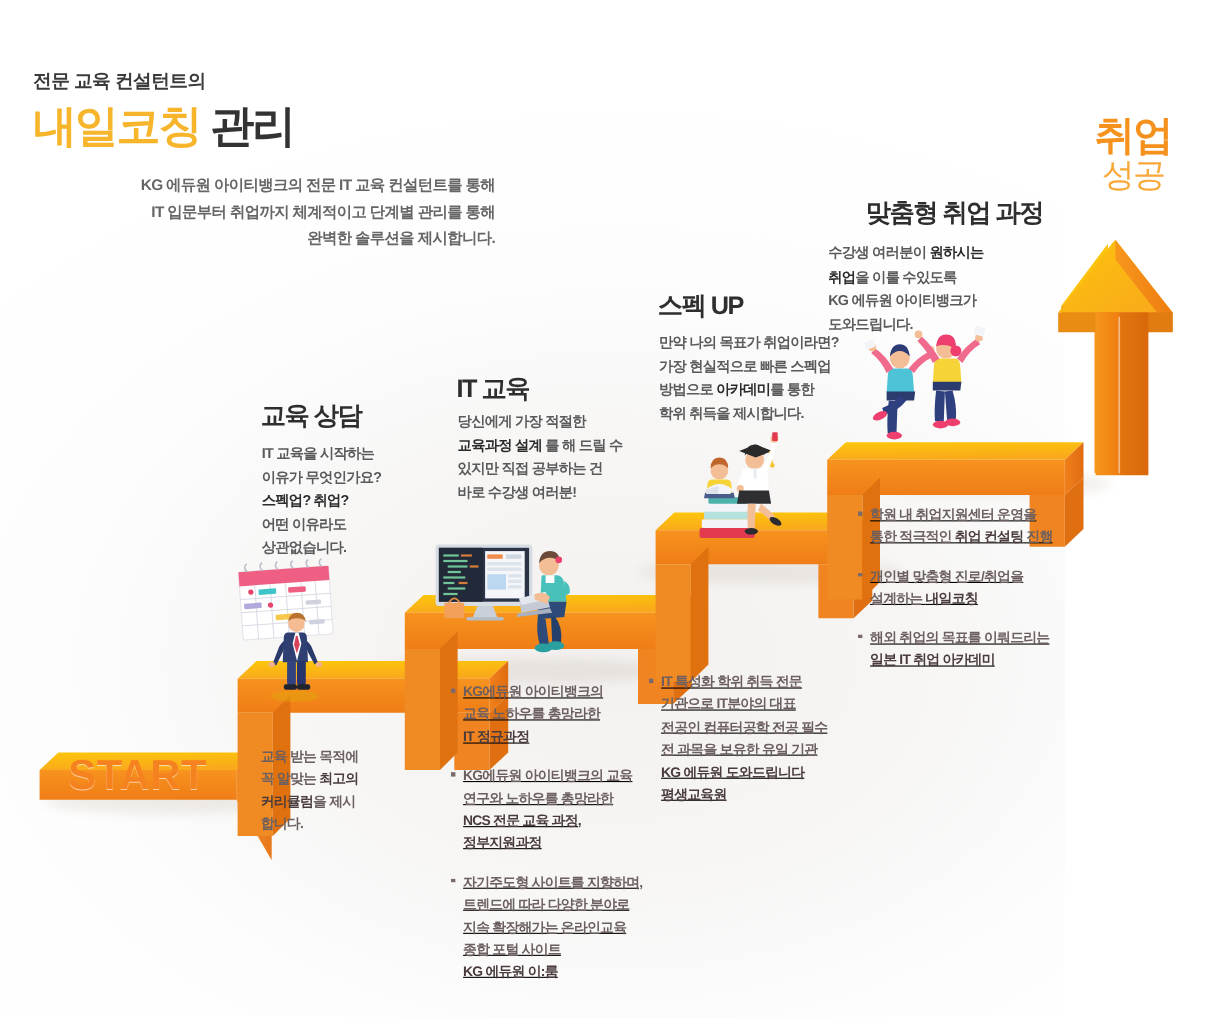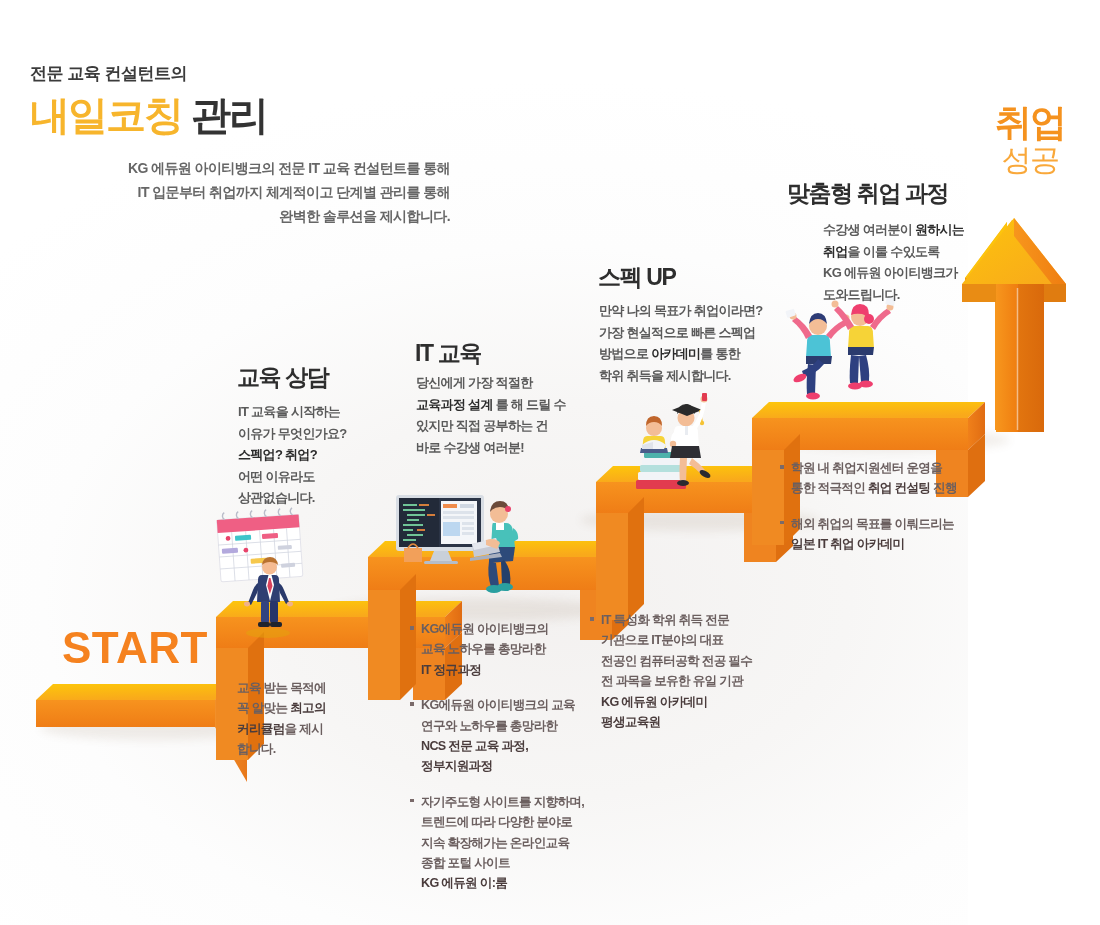--- a/index.html
+++ b/index.html
@@ -36,22 +36,22 @@
   .header-desc {
     margin-top: 19px; font-size: 14px; color: #666666;
     line-height: 1.72; letter-spacing: -0.6px; font-weight: 600; text-align: right;
   }
 
   
   .stairs { position: absolute; left: 0; top: 0; width: 1100px; height: 925px; pointer-events: none; }
 
   
   .start-label {
-    position: absolute; left: 62px; top: 623px;
-    font-size: 44px; font-weight: bold; letter-spacing: 0.5px;
+    position: absolute; left: 62px; top: 684px;
+    font-size: 38px; font-weight: bold; letter-spacing: 0.5px;
     color: #f5821f;
     text-shadow: 0 1px 0 rgba(255,255,255,.6);
   }
 
   
   .success {
     position: absolute; left: 975px; top: 104px; text-align: center; width: 110px;
   }
   .success-top {
     font-size: 37px; font-weight: bold; color: #f5921e; letter-spacing: -2px; line-height: 1;
@@ -64,21 +64,21 @@
   .step-title {
     position: absolute; font-size: 23px; font-weight: bold;
     color: #2e2e2e; letter-spacing: -1.4px; white-space: nowrap;
   }
   .step-lead {
     position: absolute; font-size: 13px; color: #5a5a5a;
     line-height: 1.66; letter-spacing: -0.7px; font-weight: 600;
   }
   .step-lead b { color: #2b2b2b; font-weight: bold; }
 
-  .bullets { position: absolute; }
+  .bullets { position: absolute; text-decoration: underline; }
   .bullet {
     position: relative; padding-left: 11px; margin-bottom: 15px;
     font-size: 12.6px; color: #6b5f5f; line-height: 1.62; letter-spacing: -0.7px; font-weight: 600;
   }
   .bullet:last-child { margin-bottom: 0; }
   .bullet::before {
     content: ""; position: absolute; left: 0; top: 7px;
     width: 3.5px; height: 3.5px; background: #7a6a6a;
   }
   .bullet b { color: #4a3c3c; font-weight: bold; }
@@ -430,23 +430,24 @@
   <div class="step-lead" style="left:416px; top:372px; width:200px;">당신에게 가장 적절한<br><b>교육과정 설계</b> 를 해 드릴 수<br>있지만 직접 공부하는 건<br>바로 수강생 여러분!</div>
   <div class="bullets" style="left:410px; top:619px; width:195px;">
       <div class="bullet">KG에듀원 아이티뱅크의<br>교육 노하우를 총망라한<br><b>IT 정규과정</b></div>
       <div class="bullet">KG에듀원 아이티뱅크의 교육<br>연구와 노하우를 총망라한<br><b>NCS 전문 교육 과정,</b><br><b>정부지원과정</b></div>
       <div class="bullet">자기주도형 사이트를 지향하며,<br>트렌드에 따라 다양한 분야로<br>지속 확장해가는 온라인교육<br>종합 포털 사이트<br><b>KG 에듀원 이:룸</b></div>
     </div>
 
   <div class="step-title" style="left:598px; top:262px;">스펙 UP</div>
   <div class="step-lead" style="left:599px; top:300px; width:205px;">만약 나의 목표가 취업이라면?<br>가장 현실적으로 빠른 스펙업<br>방법으로 <b>아카데미</b>를 통한<br>학위 취득을 제시합니다.</div>
   <div class="bullets" style="left:590px; top:610px; width:200px;">
-      <div class="bullet">IT 특성화 학위 취득 전문<br>기관으로 IT분야의 대표<br>전공인 컴퓨터공학 전공 필수<br>전 과목을 보유한 유일 기관<br><b>KG 에듀원 아카데미</b><br><b>평생교육원</b></div>
+      <div class="bullet">IT 특성화 학위 취득 전문<br>기관으로 IT분야의 대표<br>전공인 컴퓨터공학 전공 필수<br>전 과목을 보유한 유일 기관<br><b>KG 에듀원 도와드립니다</b><br><b>평생교육원</b></div>
     </div>
 
   <div class="step-title" style="left:787px; top:178px;">맞춤형 취업 과정</div>
-  <div class="step-lead" style="left:823px; top:219px; width:205px;">수강생 여러분이 <b>원하시는</b><br><b>취업</b>을 이룰 수있도록<br>KG 에듀원 아이티뱅크가<br>도와드립니다.</div>
+  <div class="step-lead" style="left:753px; top:219px; width:205px;">수강생 여러분이 <b>원하시는</b><br><b>취업</b>을 이룰 수있도록<br>KG 에듀원 아이티뱅크가<br>도와드립니다.</div>
   <div class="bullets" style="left:780px; top:458px; width:210px;">
       <div class="bullet">학원 내 취업지원센터 운영을<br>통한 적극적인 <b>취업 컨설팅</b> 진행</div>
+      <div class="bullet">개인별 맞춤형 진로/취업을<br>설계하는 <b>내일코칭</b></div>
       <div class="bullet">해외 취업의 목표를 이뤄드리는<br><b>일본 IT 취업 아카데미</b></div>
     </div>
 
 </div>
 
 </body></html>

